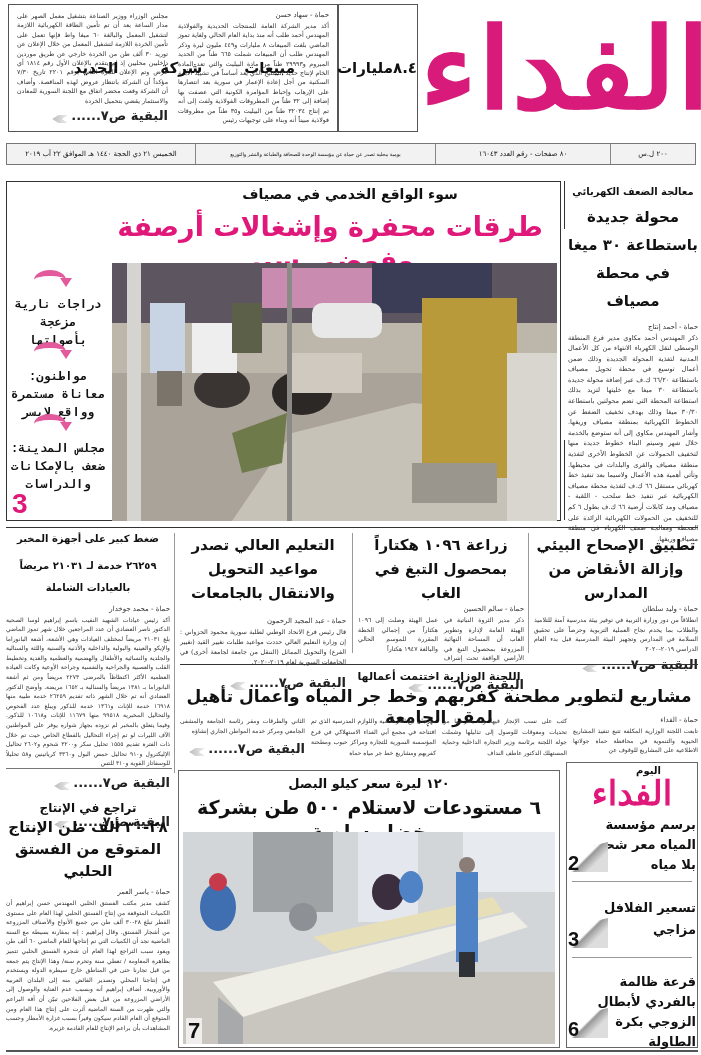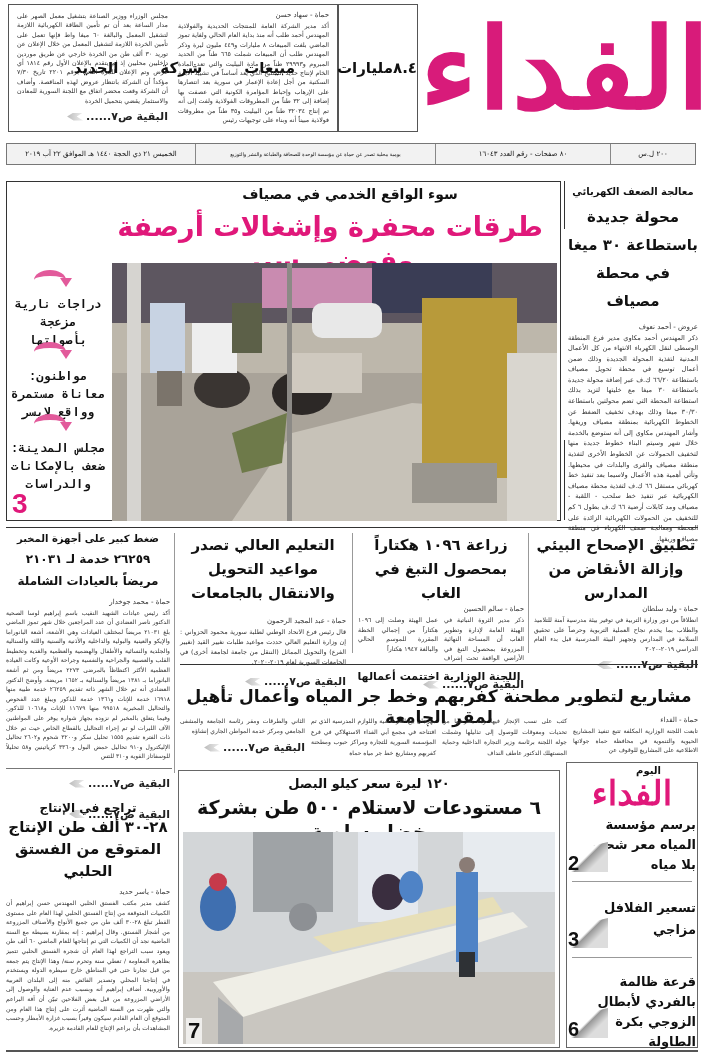--- a/index.html
+++ b/index.html
@@ -1,21 +1,21 @@
 <!DOCTYPE html>
 <html><head>
 <meta charset="utf-8">
 <style>
   * { box-sizing: border-box; margin: 0; padding: 0; }
   html, body { width: 701px; height: 1055px; background: #ffffff; overflow: hidden; }
   body { font-family: "DejaVu Sans", sans-serif; color: #111; direction: rtl; position: relative; }
   .abs { position: absolute; }
   .body-text { font-size: 7px; line-height: 10.5px; color: #333; text-align: justify; }
   .byline { font-size: 7px; color: #333; margin-bottom: 2px; }
-  .cont { font-size: 11px; font-weight: bold; color: #222; display: inline-flex; align-items: center; gap: 3px; }
+  .cont { font-size: 13px; font-weight: bold; color: #222; display: inline-flex; align-items: flex-end; gap: 3px; }
   .cont .arrow { display: inline-block; width: 16px; height: 8px; background: linear-gradient(90deg,#bbb,#eee); clip-path: polygon(0 50%, 40% 0, 100% 0, 60% 50%, 100% 100%, 40% 100%); }
   .pink { color: #e0187a; }
   .hd { font-weight: bold; text-align: center; line-height: 1.25; }
   .rule-h { position: absolute; height: 1px; background: #777; }
   .rule-v { position: absolute; width: 1px; background: #999; }
   .box { position: absolute; border: 1px solid #444; }
 
   
   #top-story { left: 8px; top: 4px; width: 330px; height: 128px; border: 1px solid #555; padding: 6px 8px; }
   #top-story .cols { display: flex; gap: 10px; }
@@ -113,29 +113,29 @@
 <div class="side-bullet" style="top:368px;">مواطنون: معاناة مستمرة وواقع لايسر</div>
 <div class="curve-arrow" style="top:414px;"></div>
 <div class="side-bullet" style="top:440px;">مجلس المدينة: ضعف بالإمكانات والدراسات</div>
 <div class="page-num pink" style="left:12px;top:488px;font-size:28px;">3</div>
 
 <div class="rule-v" style="left:564px;top:181px;height:48px;background:#333;"></div>
 <div class="rule-v" style="left:564px;top:440px;height:80px;background:#333;"></div>
 <div id="side-story" class="abs">
   <div class="hd" style="font-size:10px;margin-bottom:4px;">معالجة الضعف الكهربائي</div>
   <div class="hd" style="font-size:15px;line-height:28px;">محولة جديدة باستطاعة ٣٠ ميغا في محطة مصياف</div>
-  <div class="byline" style="margin-top:8px;">عروض  -  أحمد نعوف</div>
+  <div class="byline" style="margin-top:8px;">حماة  -  أحمد إنتاج</div>
   <div class="body-text" style="font-size:6.6px;line-height:10.6px;">ذكر المهندس أحمد مكاوي مدير فرع المنطقة الوسطى لنقل الكهرباء الانتهاء من كل الأعمال المدنية لتغذية المحولة الجديدة وذلك ضمن أعمال توسيع في محطة تحويل مصياف باستطاعة ٦٦/٢٠ ك.ف عبر إضافة محولة جديدة باستطاعة ٣٠ ميغا مع خليتها لتزيد بذلك استطاعة المحطة التي تضم محولتين باستطاعة ٣٠/٣٠ ميغا وذلك بهدف تخفيف الضغط عن الخطوط الكهربائية بمنطقة مصياف وريفها. وأشار المهندس مكاوي إلى أنه ستوضع بالخدمة خلال شهر وسيتم البناء خطوط جديدة منها لتخفيف الحمولات عن الخطوط الأخرى لتغذية منطقة مصياف والقرى والبلدات في محيطها. وتأتي أهمية هذه الأعمال ولاسيما بعد تنفيذ خط كهربائي مستقل ٦٦ ك.ف لتغذية محطة مصياف الكهربائية عبر تنفيذ خط سلحب - اللقبة - مصياف ومد كابلات أرضية ٦٦ ك.ف بطول ٦ كم للتخفيف من الحمولات الكهربائية الزائدة على المحطة ومعالجة ضعف الكهرباء في منطقة مصياف وريفها.</div>
 </div>
 
 <div class="rule-h" style="left:6px;top:527px;width:692px;background:#333;"></div>
 
 <div class="abs" style="left:6px;top:533px;width:164px;">
   <div class="hd" style="font-size:10px;">ضغط كبير على أجهزة المخبر</div>
-  <div class="hd" style="font-size:12px;line-height:22px;margin-top:2px;text-align:center;">٢٦٢٥٩ خدمة لـ ٢١٠٣١ مريضاً بالعيادات الشاملة</div>
+  <div class="hd" style="font-size:10px;line-height:22px;margin-top:9px;text-align:center;">٢٦٢٥٩ خدمة لـ ٢١٠٣١ مريضاً بالعيادات الشاملة</div>
   <div class="byline" style="margin-top:6px;">حماة  -  محمد جوخدار</div>
   <div class="body-text" style="font-size:6px;line-height:9.6px;height:195px;overflow:hidden;">أكد رئيس عيادات الشهيد النقيب باسم إبراهيم لوسا الصحية الدكتور ناصر العضادي أن عدد المراجعين خلال شهر تموز الماضي بلغ ٢١٠٣١ مريضاً لمختلف العيادات وهي الأشعة، أشعة البانوراما والإيكو والعينية والبولية والداخلية والأذنية والسنية واللثة والسنالية والجلدية والنسائية والأطفال والهضمية والعظمية والغدية وتخطيط القلب والعصبية والجراحية والنفسية وجراحة الأوعية وكانت العيادة العظمية الأكثر اكتظاظاً بالمرضى ٢٢٧٣ مريضاً ومن ثم أشعة البانوراما بـ ١٣٨١ مريضاً والسنالية بـ ١٦٥٢ مريضة. وأوضح الدكتور العضادي أنه تم خلال الشهر ذاته تقديم ٢٦٢٥٩ خدمة طبية منها ١٦٩١٨ خدمة للإناث و١٣٦١ خدمة للذكور ويبلغ عدد الفحوص والتحاليل المخبرية ٩٩٥١٨ منها ١١٦٧٩ للإناث و١٠٦١٨ للذكور. وفيما يتعلق بالمخبر لم نزوده بجهاز شواره يوفر على المواطنين الآف الليرات لو تم إجراء التحاليل بالقطاع الخاص حيث تم خلال ذات الفترة تقديم ١٥٥٥ تحليل سكر و٣٢٠٠ شحوم و٢٦٠٢ تحاليل الإليكترول و٩١٠ تحاليل حمض البول و٣٣٦٠ كرياتينين و٥٨ تحليلاً للوسفاتاز القوية و٣١٠ للتس</div>
   <div class="cont" style="margin-top:4px;">
       <span>البقية ص٧......</span>
       <span class="arrow"></span>
     </div>
 </div>
 <div class="rule-v" style="left:174px;top:533px;height:240px;"></div>
 
 <div class="abs" style="left:180px;top:533px;width:166px;">
@@ -214,21 +214,21 @@
 </div>
 <div class="page-num" style="left:186px;top:1018px;font-size:22px;color:#111;background:rgba(255,255,255,0.7);padding:0 2px;">7</div>
 
 <div class="abs" style="left:6px;top:772px;width:164px;">
   <div class="cont">
       <span>البقية ص٧......</span>
       <span class="arrow"></span>
     </div>
   <div class="hd" style="font-size:12px;margin-top:10px;">تراجع في الإنتاج</div>
   <div class="hd" style="font-size:15px;line-height:22px;">٢٨-٣٠ ألف طن الإنتاج المتوقع من الفستق الحلبي</div>
-  <div class="byline" style="margin-top:6px;">حماة  -  ياسر حديد</div>
+  <div class="byline" style="margin-top:6px;">حماة  -  ياسر العمر</div>
   <div class="body-text" style="font-size:6px;line-height:9.6px;height:152px;overflow:hidden;">كشف مدير مكتب الفستق الحلبي المهندس حسن إبراهيم أن الكميات المتوقعة من إنتاج الفستق الحلبي لهذا العام على مستوى القطر تبلغ ٢٨-٣٠ ألف طن من جميع الأنواع والأصناف المزروعة من أشجار الفستق. وقال إبراهيم : إنه بمقارنة بسيطة مع السنة الماضية نجد أن الكميات التي تم إنتاجها للعام الماضي ٦٠ ألف طن ويعود سبب التراجع لهذا العام أن شجرة الفستق الحلبي تتميز بظاهرة المعاومة / تعطي سنة وتحرم سنة/ وهذا الإنتاج يتم جمعه من قبل تجارنا حتى في المناطق خارج سيطرة الدولة ويستخدم في إنتاجنا المحلي وتصدير الفائض منه إلى البلدان العربية والأوروبية. أضاف إبراهيم أنه وبسبب عدم العناية والوصول إلى الأراضي المزروعة من قبل بعض الفلاحين تبيّن أن آفة البراعم والتي ظهرت من السنة الماضية أثرت على إنتاج هذا العام ومن المتوقع أن العام القادم سيكون وفيراً بسبب غزارة الأمطار وحسب المشاهدات بأن براعم الإنتاج للعام القادمة غزيرة.</div>
   
 </div>
 <div class="rule-h" style="left:6px;top:768px;width:166px;"></div>
 
 <div class="box" style="left:566px;top:762px;width:132px;height:286px;border-color:#666;"></div>
 <div class="abs hd" style="left:566px;top:765px;width:132px;font-size:10px;padding-left:33px;">اليوم</div>
 <div class="abs hd pink" style="left:566px;top:772px;width:132px;font-size:34px;font-family:'DejaVu Serif',serif;">الفداء</div>
 
 <div class="abs hd" style="left:572px;top:815px;width:124px;font-size:13px;line-height:20px;text-align:right;">برسم مؤسسة المياه معر شحور بلا مياه</div>

